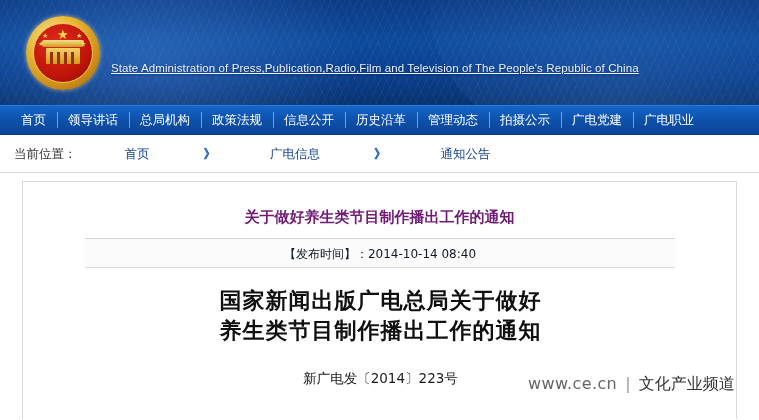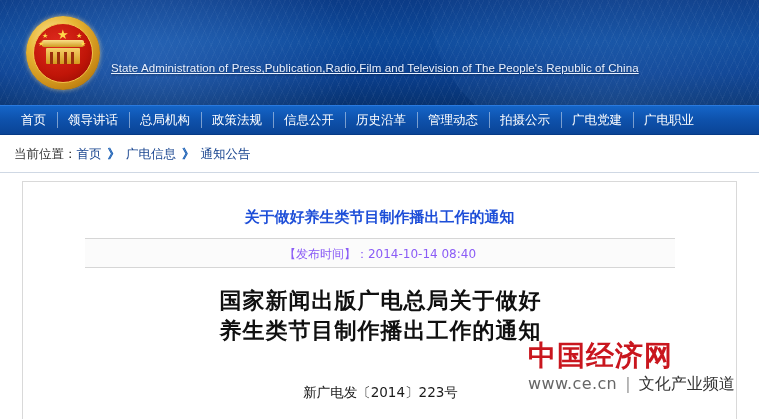--- a/index.html
+++ b/index.html
@@ -172,20 +172,21 @@
     border-bottom: 1px solid #cfd8e4;
   }
   .crumb {
     display: flex;
     align-items: center;
     height: 38px;
     padding-left: 14px;
     font-size: 12.5px;
     color: #333333;
     font-family: "DejaVu Sans", sans-serif;
+    gap: 48px;
   }
   .crumb .label { color: #333; }
   .crumb .sep { color: #1a5fb4; margin: 0 6px; font-weight: bold; }
   .crumb .link { color: #17438e; cursor: pointer; }
 
   
   .content {
     position: relative;
     width: 759px;
     height: 247px;
@@ -199,52 +200,52 @@
     background: #ffffff;
     border-left: 1px solid #d9d9d9;
     border-right: 1px solid #d9d9d9;
     border-top: 1px solid #d9d9d9;
   }
   .doc-title {
     margin: 26px 0 0 0;
     text-align: center;
     font-size: 15px;
     font-weight: bold;
-    color: #1d4ed8;
+    color: #701a75;
     font-family: "DejaVu Sans", sans-serif;
   }
   .meta-bar {
     position: absolute;
     left: 62px; top: 56px;
     width: 590px;
     border-top: 1px solid #d6d6d6;
     border-bottom: 1px solid #d6d6d6;
     height: 30px;
     line-height: 30px;
     text-align: center;
     font-size: 12px;
-    color: #8b5cf6;
+    color: #0f172a;
     background: #fbfbfb;
     font-family: "DejaVu Sans", sans-serif;
   }
   .big-title {
     position: absolute;
     left: 0; top: 104px;
     width: 715px;
     text-align: center;
     font-size: 22px;
     font-weight: bold;
     color: #101010;
     line-height: 30px;
     letter-spacing: 1px;
     font-family: "DejaVu Sans", sans-serif;
   }
   .docnum {
     position: absolute;
-    left: 0; top: 202px;
+    left: 0; top: 188px;
     width: 715px;
     text-align: center;
     font-size: 13.5px;
     color: #1a1a1a;
     font-family: "DejaVu Sans", sans-serif;
   }
 
   
   .wm {
     position: absolute;
@@ -332,21 +333,20 @@
       <div class="meta-bar">【发布时间】：2014-10-14 08:40</div>
 
       <div class="big-title">
         <div>国家新闻出版广电总局关于做好</div>
         <div>养生类节目制作播出工作的通知</div>
       </div>
 
       <div class="docnum">新广电发〔2014〕223号</div>
 
       <div class="wm">
-        <div class="wm-main">中国经济网</div>
         <div class="wm-sub">
           <span class="url">www.ce.cn</span>
           <span class="divider">|</span>
           <span>文化产业频道</span>
         </div>
       </div>
 
     </div>
   </div>
 

